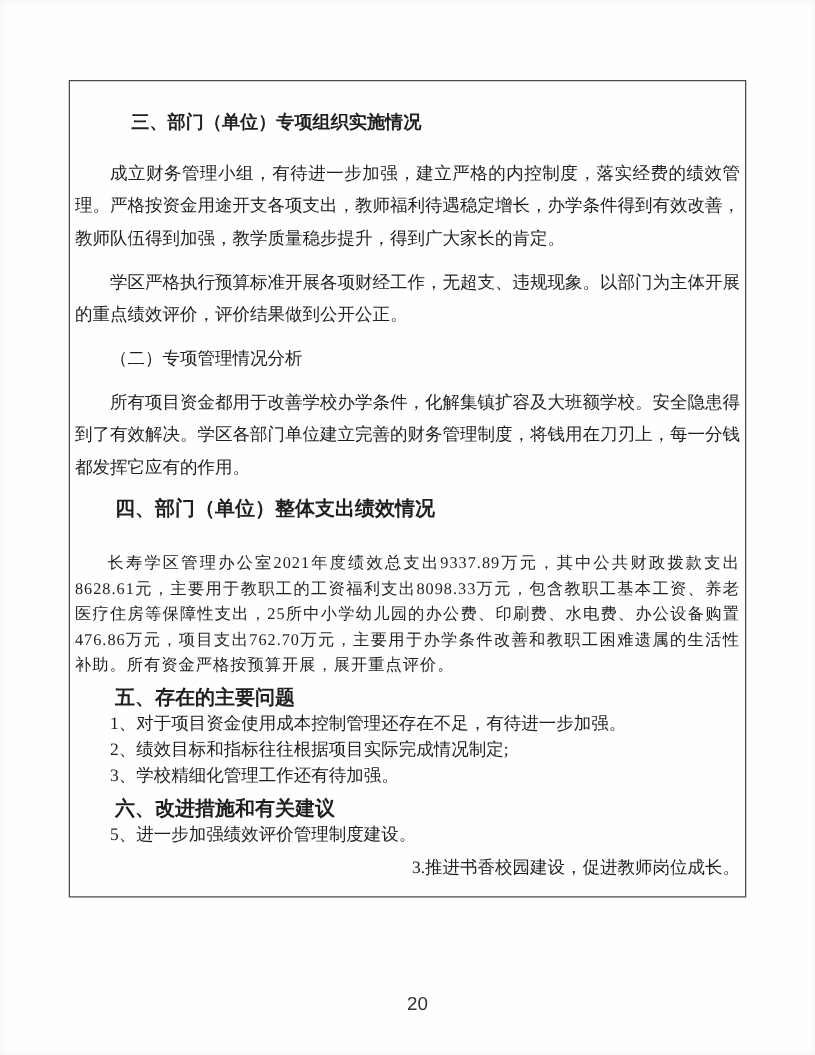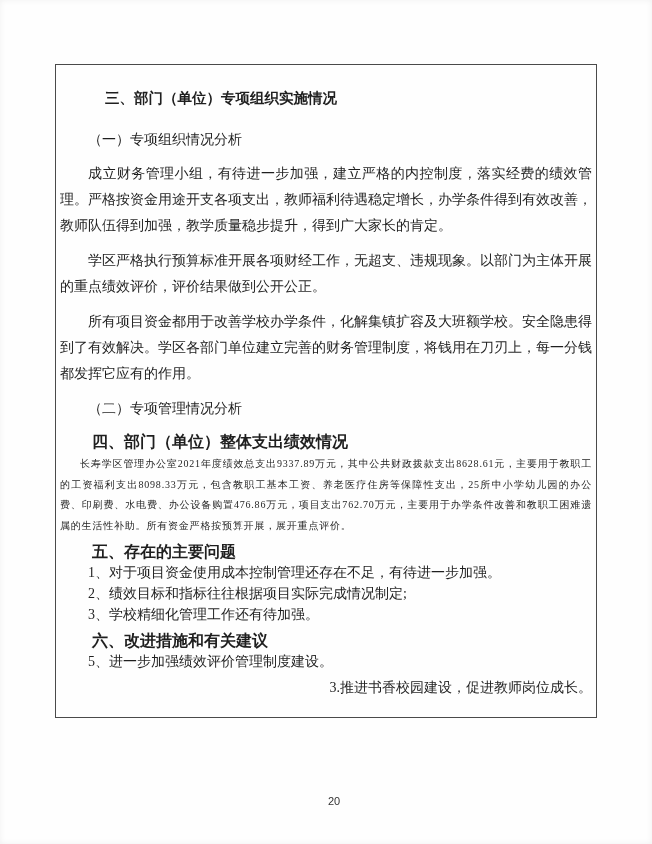--- a/index.html
+++ b/index.html
@@ -42,22 +42,22 @@
     line-height: 25px;
   }
   .para {
     margin: 9px 0 0 0;
     font-size: 14px;
     text-indent: 2em;
     line-height: 26px;
     text-align: justify;
   }
   .para-dense {
-    margin: 0 0 0 0;
-    font-size: 10px;
+    margin: 20px 0 0 0;
+    font-size: 13px;
     text-indent: 2em;
     line-height: 20.5px;
     text-align: justify;
     letter-spacing: 0.8px;
   }
   .heading-tight {
     margin: 5px 0 0 0;
     font-size: 16px;
     font-weight: bold;
     text-indent: 2em;
@@ -72,37 +72,36 @@
   .list-item-gap {
     margin-top: 5px;
     text-align: right;
   }
   .page-footer {
     position: absolute;
     left: 16px;
     right: 0;
     top: 795px;
     text-align: center;
-    font-size: 11px;
+    font-size: 15px;
     color: #333333;
     font-family: "Liberation Sans", sans-serif;
   }
 </style>
 </head>
 <body>
 
 <div class="page">
   <div class="content-frame">
 
     <p class="heading">三、部门（单位）专项组织实施情况</p>
-    <p class="subheading">（一）专项组织情况分析</p>
     <p class="para">成立财务管理小组，有待进一步加强，建立严格的内控制度，落实经费的绩效管理。严格按资金用途开支各项支出，教师福利待遇稳定增长，办学条件得到有效改善，教师队伍得到加强，教学质量稳步提升，得到广大家长的肯定。</p>
     <p class="para">学区严格执行预算标准开展各项财经工作，无超支、违规现象。以部门为主体开展的重点绩效评价，评价结果做到公开公正。</p>
+    <p class="para subheading">（二）专项管理情况分析</p>
     <p class="para">所有项目资金都用于改善学校办学条件，化解集镇扩容及大班额学校。安全隐患得到了有效解决。学区各部门单位建立完善的财务管理制度，将钱用在刀刃上，每一分钱都发挥它应有的作用。</p>
-    <p class="para subheading">（二）专项管理情况分析</p>
 
     <p class="heading-tight" style="margin-top:8px; line-height:24px;">四、部门（单位）整体支出绩效情况</p>
     <p class="para-dense">长寿学区管理办公室2021年度绩效总支出9337.89万元，其中公共财政拨款支出8628.61元，主要用于教职工的工资福利支出8098.33万元，包含教职工基本工资、养老医疗住房等保障性支出，25所中小学幼儿园的办公费、印刷费、水电费、办公设备购置476.86万元，项目支出762.70万元，主要用于办学条件改善和教职工困难遗属的生活性补助。所有资金严格按预算开展，展开重点评价。</p>
 
     <p class="heading-tight">五、存在的主要问题</p>
     <p class="list-item">1、对于项目资金使用成本控制管理还存在不足，有待进一步加强。</p>
     <p class="list-item">2、绩效目标和指标往往根据项目实际完成情况制定;</p>
     <p class="list-item">3、学校精细化管理工作还有待加强。</p>
 
     <p class="heading-tight">六、改进措施和有关建议</p>

